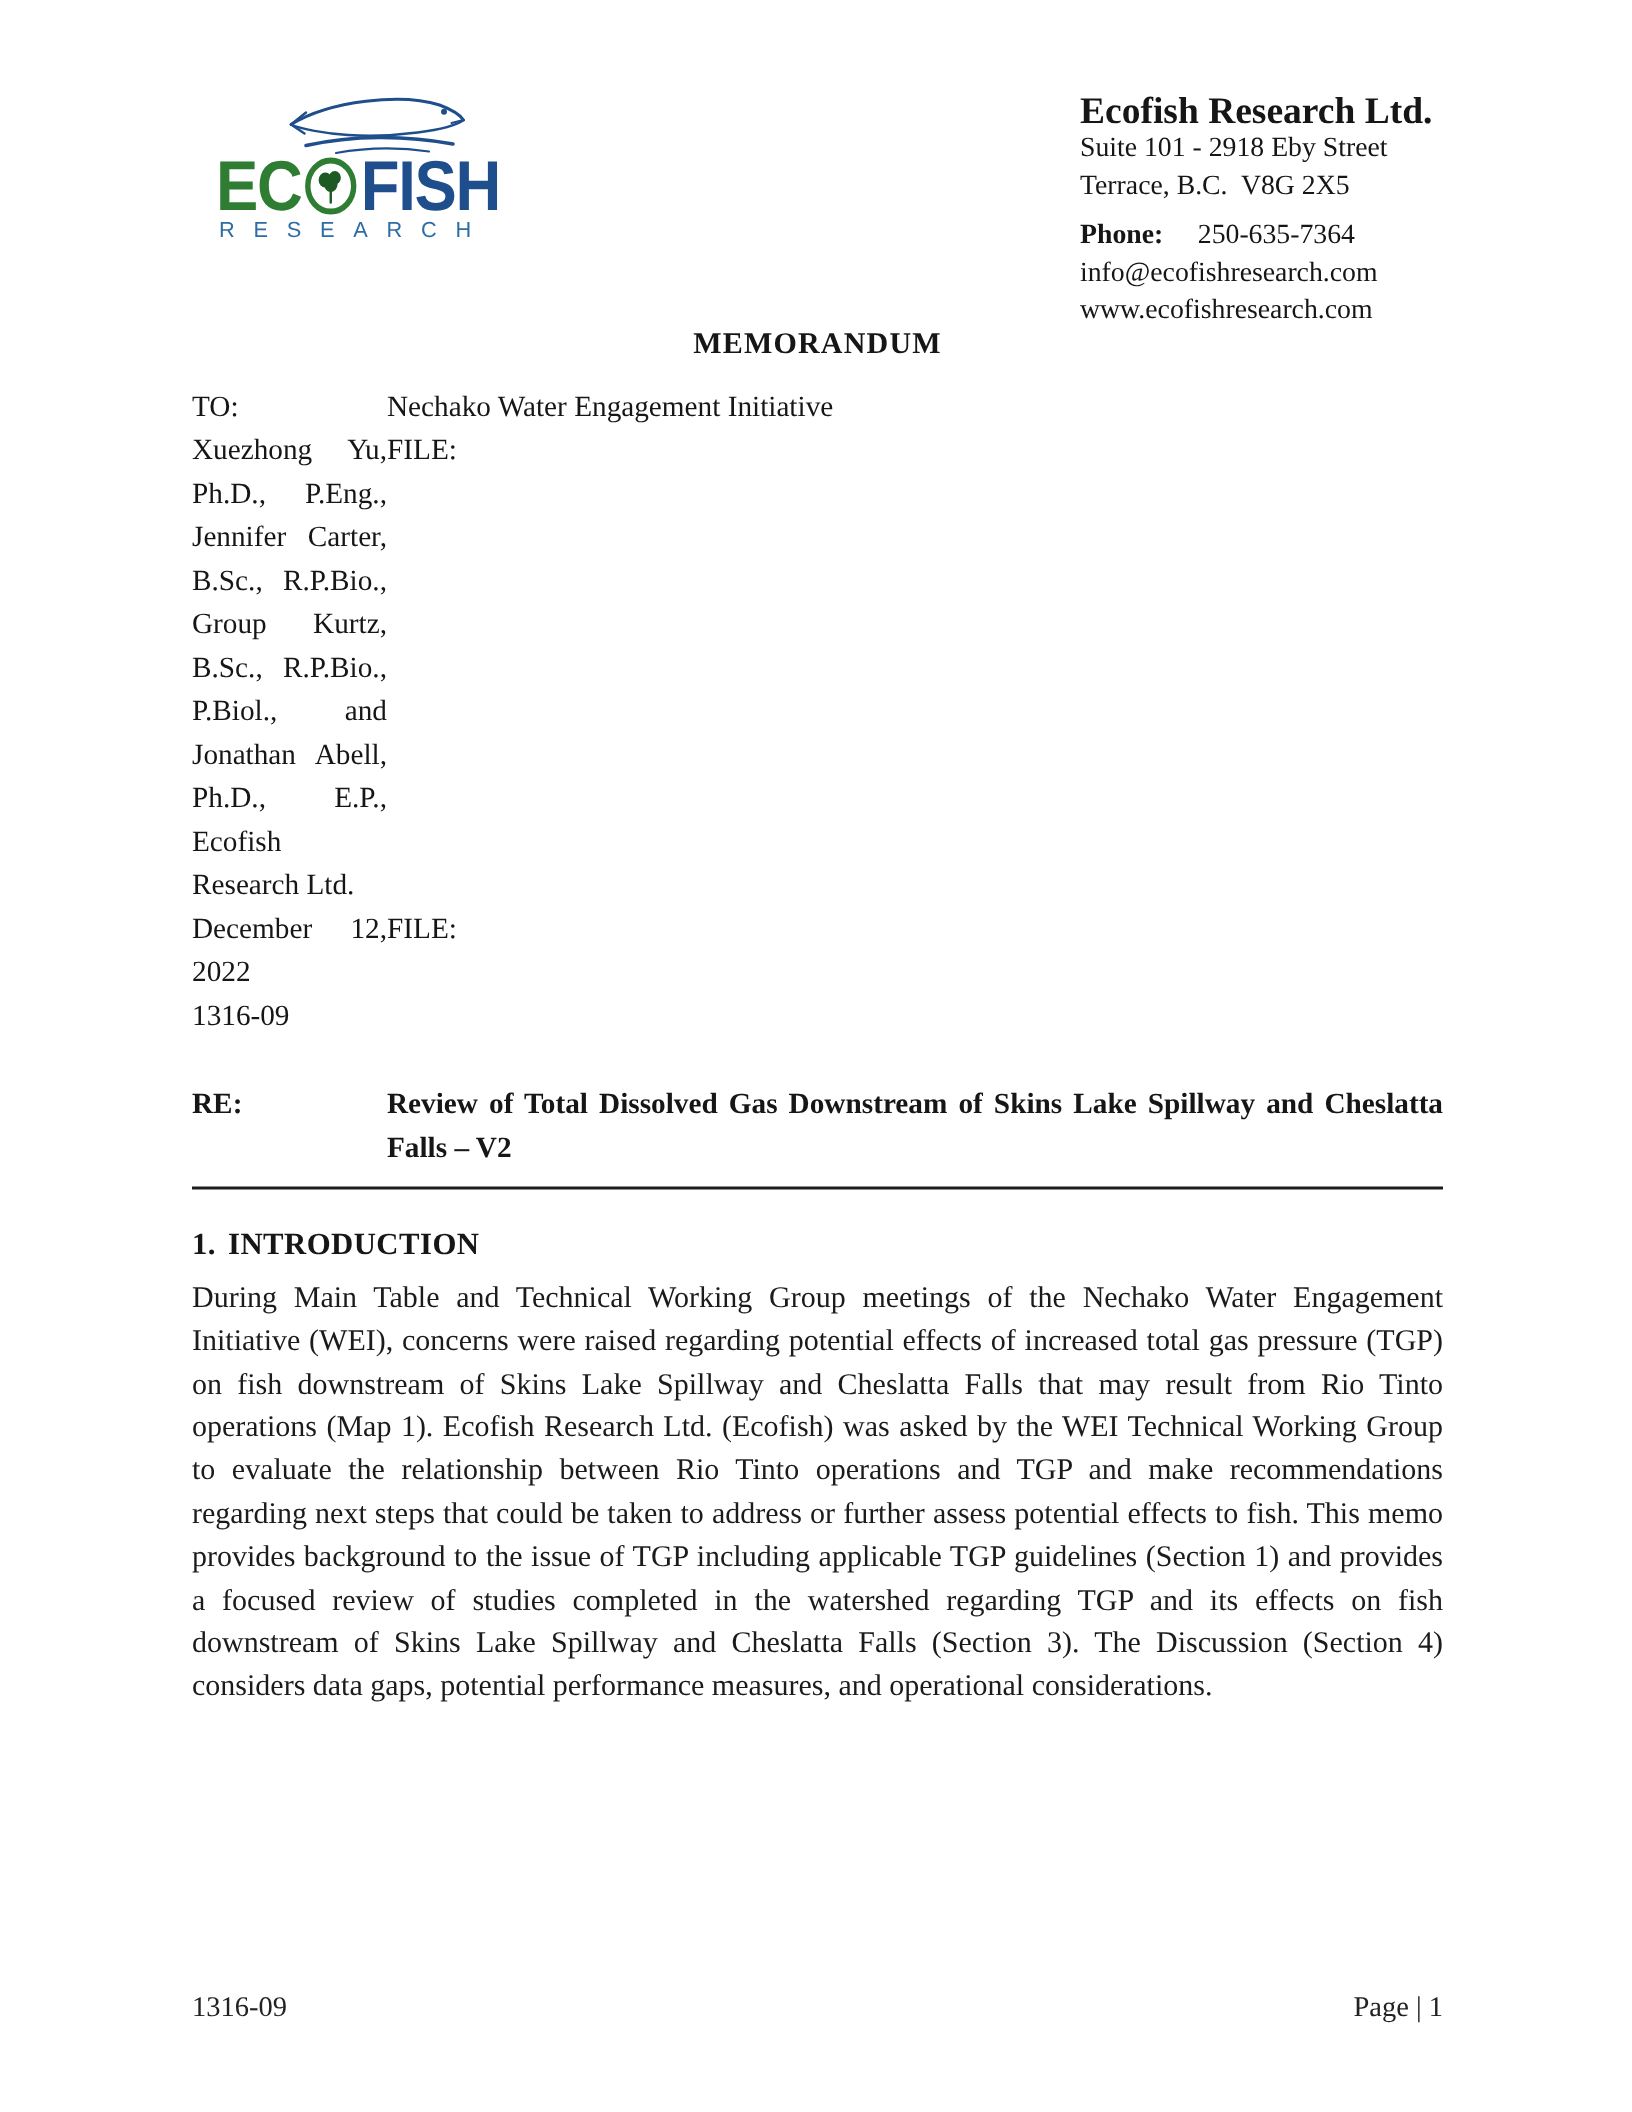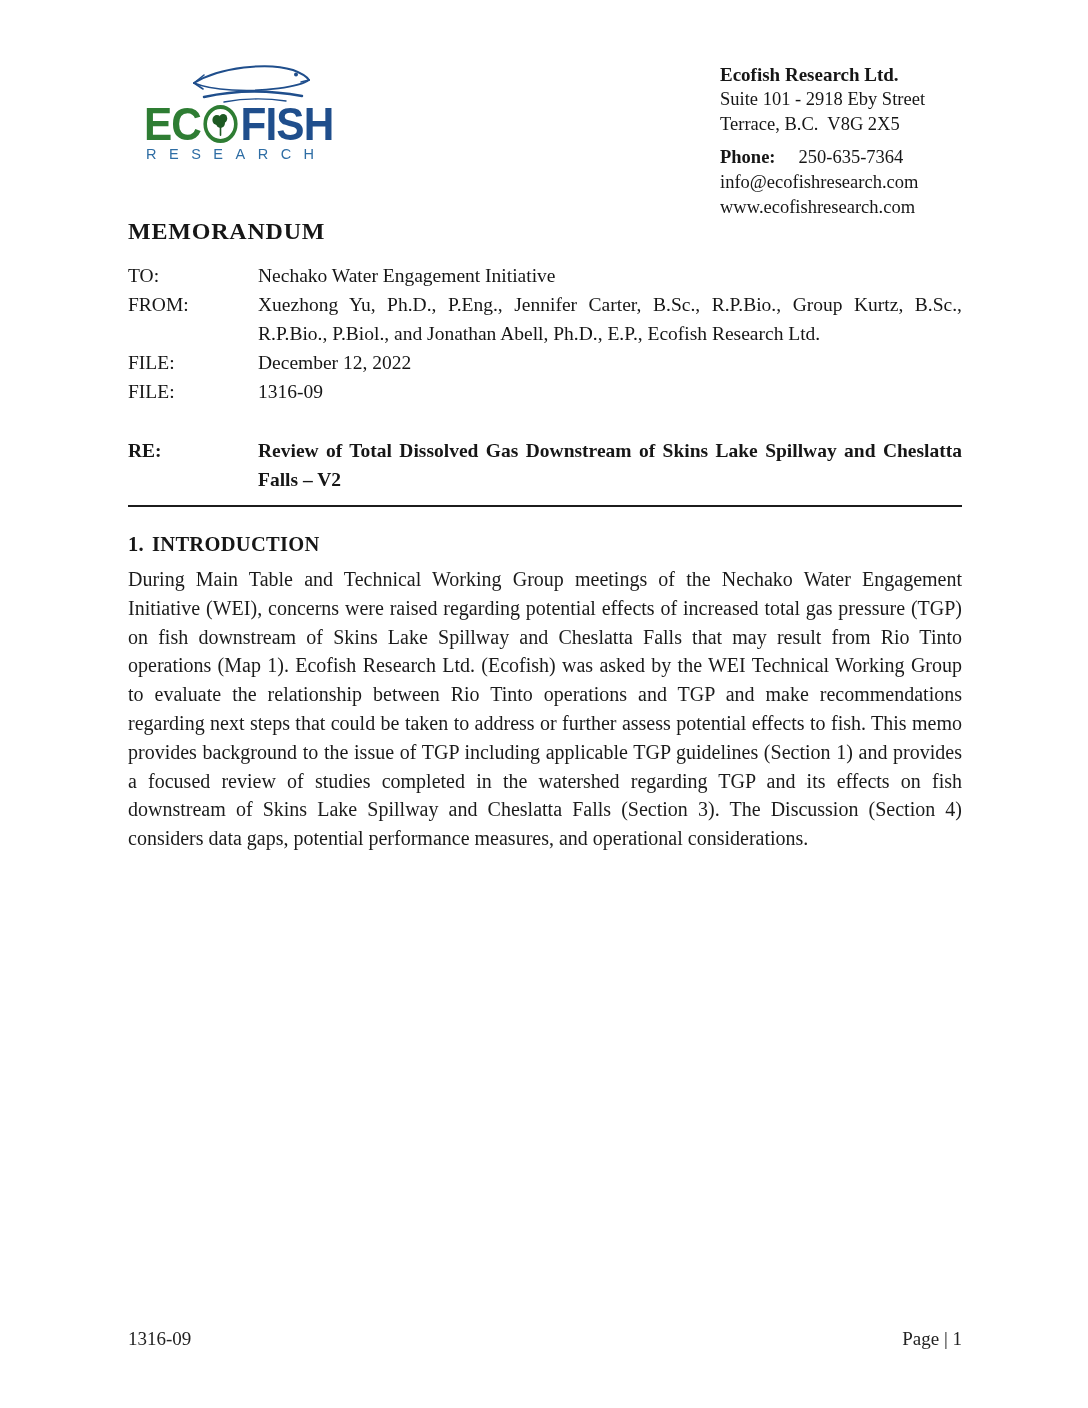--- a/index.html
+++ b/index.html
@@ -70,36 +70,36 @@
   }
 
   
   .contact {
     position: absolute;
     left: 720px;
     top: 62px;
     font-size: 18.5px;
     line-height: 25px;
   }
-  .contact .company { font-weight: bold; font-size: 19px; }
+  .contact .company { font-weight: bold; font-size: 25px; }
   .contact .phone-row { margin-top: 8px; }
   .contact .phone-label { font-weight: bold; }
   .contact .phone-num { margin-left: 23px; }
 
   
   .doc {
     position: absolute;
     left: 128px;
     top: 0;
     width: 834px;
   }
   .memo-title {
     margin-top: 218px;
-    text-align: left;
-    font-size: 24px;
+    text-align: center;
+    font-size: 20px;
     font-weight: bold;
     letter-spacing: 0.8px;
   }
   .fields {
     margin-top: 16px;
     display: grid;
     grid-template-columns: 130px 1fr;
     font-size: 19.5px;
     font-weight: normal;
     line-height: 29px;
@@ -188,21 +188,20 @@
     <div>info@ecofishresearch.com</div>
     <div>www.ecofishresearch.com</div>
   </div>
 
   <main class="doc">
     <div class="memo-title">MEMORANDUM</div>
 
     <div class="fields">
       <div class="label">TO:</div>
       <div class="value">Nechako Water Engagement Initiative</div>
-      <div class="label">FROM:</div>
       <div class="value">Xuezhong Yu, Ph.D., P.Eng., Jennifer Carter, B.Sc., R.P.Bio., Group Kurtz, B.Sc., R.P.Bio., P.Biol., and Jonathan Abell, Ph.D., E.P., Ecofish Research Ltd.</div>
       <div class="label">FILE:</div>
       <div class="value">December 12, 2022</div>
       <div class="label">FILE:</div>
       <div class="value">1316-09</div>
     </div>
 
     <div class="re-block">
       <div class="label">RE:</div>
       <div class="value">Review of Total Dissolved Gas Downstream of Skins Lake Spillway and Cheslatta Falls – V2</div>

